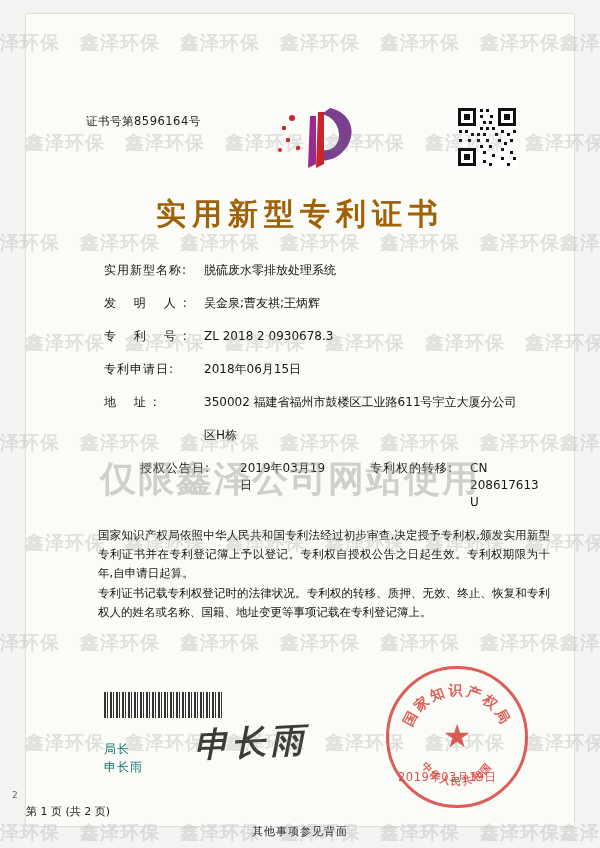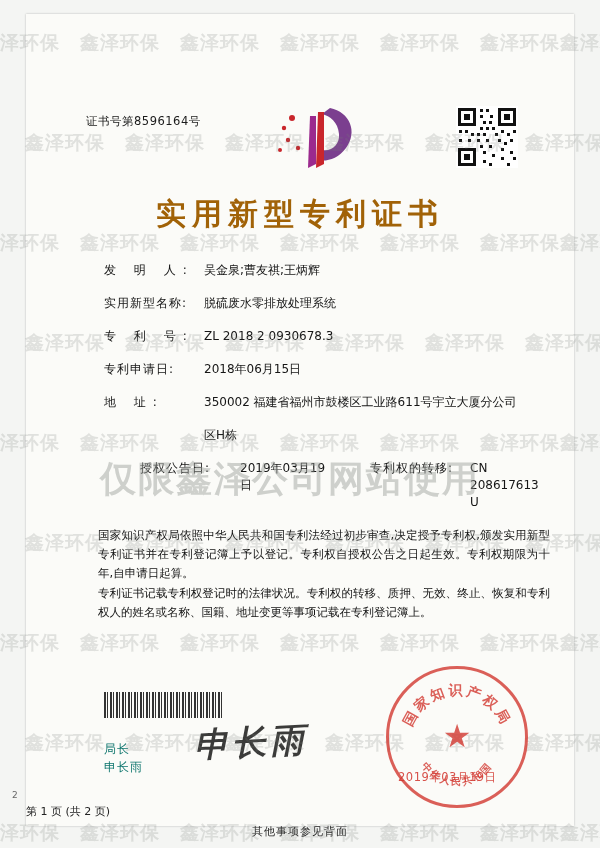--- a/index.html
+++ b/index.html
@@ -243,26 +243,26 @@
             <rect x="51" y="57" width="3" height="3"></rect>
             <rect x="57" y="51" width="3" height="3"></rect>
         </g>
       </svg>
     </div>
 
     <div class="title">实用新型专利证书</div>
 
     <div class="fields">
       <div class="row">
+        <div class="lab">实用新型名称:</div>
+        <div class="val">脱硫废水零排放处理系统</div>
+      </div>
+      <div class="row">
         <div class="lab sp">发 明 人:</div>
         <div class="val">吴金泉;曹友祺;王炳辉</div>
-      </div>
-      <div class="row">
-        <div class="lab">实用新型名称:</div>
-        <div class="val">脱硫废水零排放处理系统</div>
       </div>
       <div class="row">
         <div class="lab sp">专 利 号:</div>
         <div class="val">ZL 2018 2 0930678.3</div>
       </div>
       <div class="row">
         <div class="lab">专利申请日:</div>
         <div class="val">2018年06月15日</div>
       </div>
       <div class="row">

